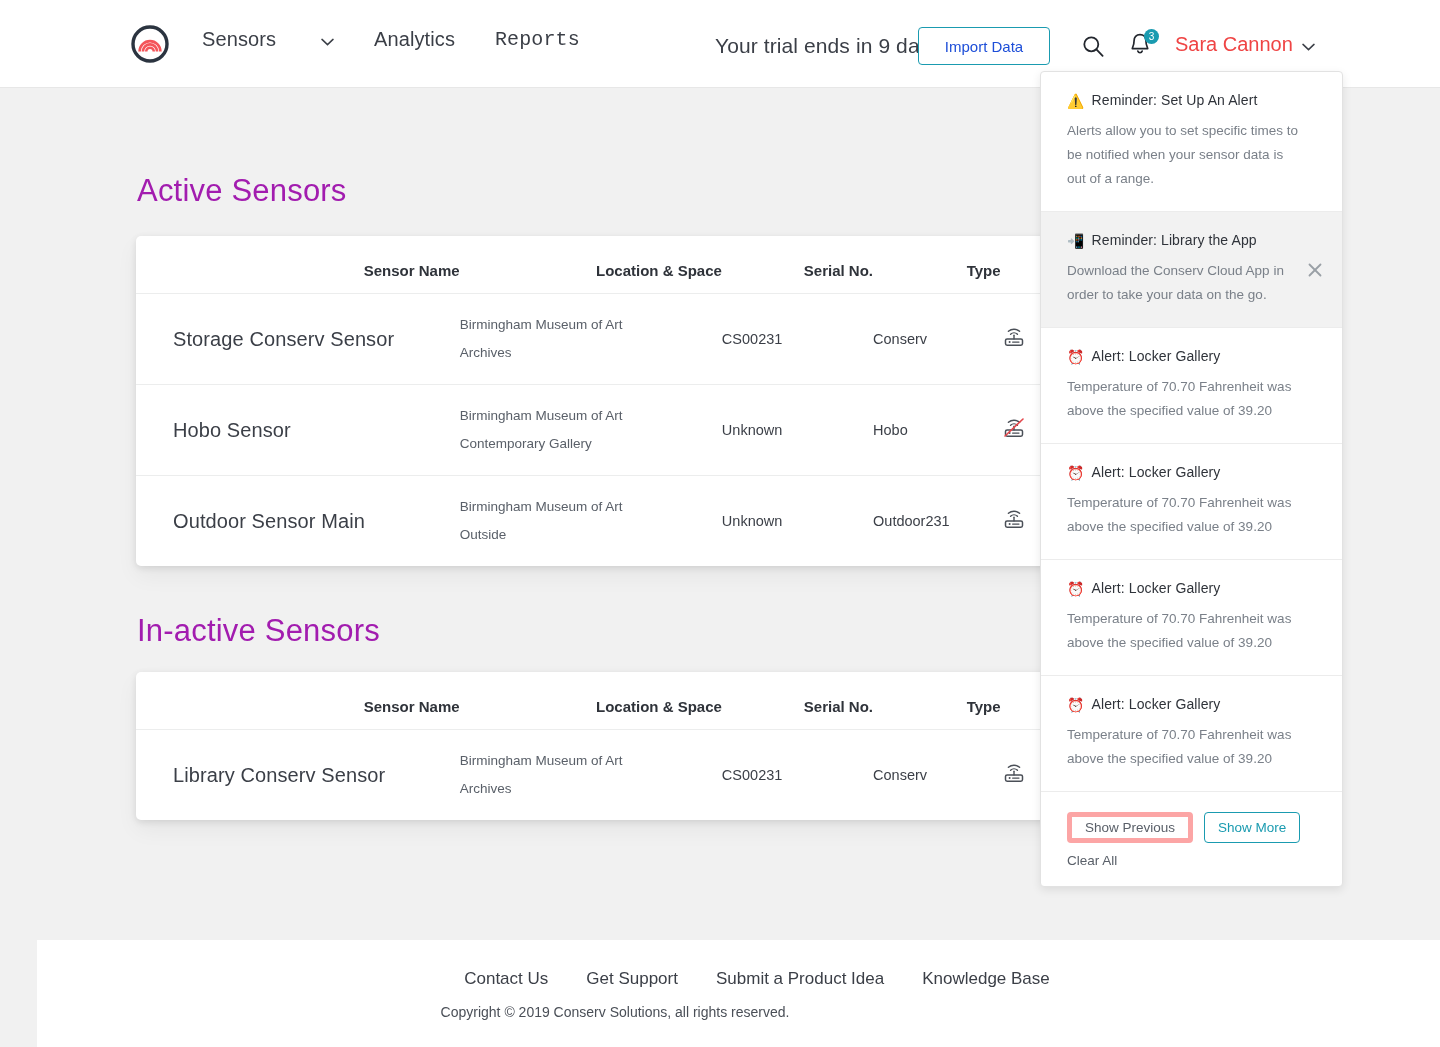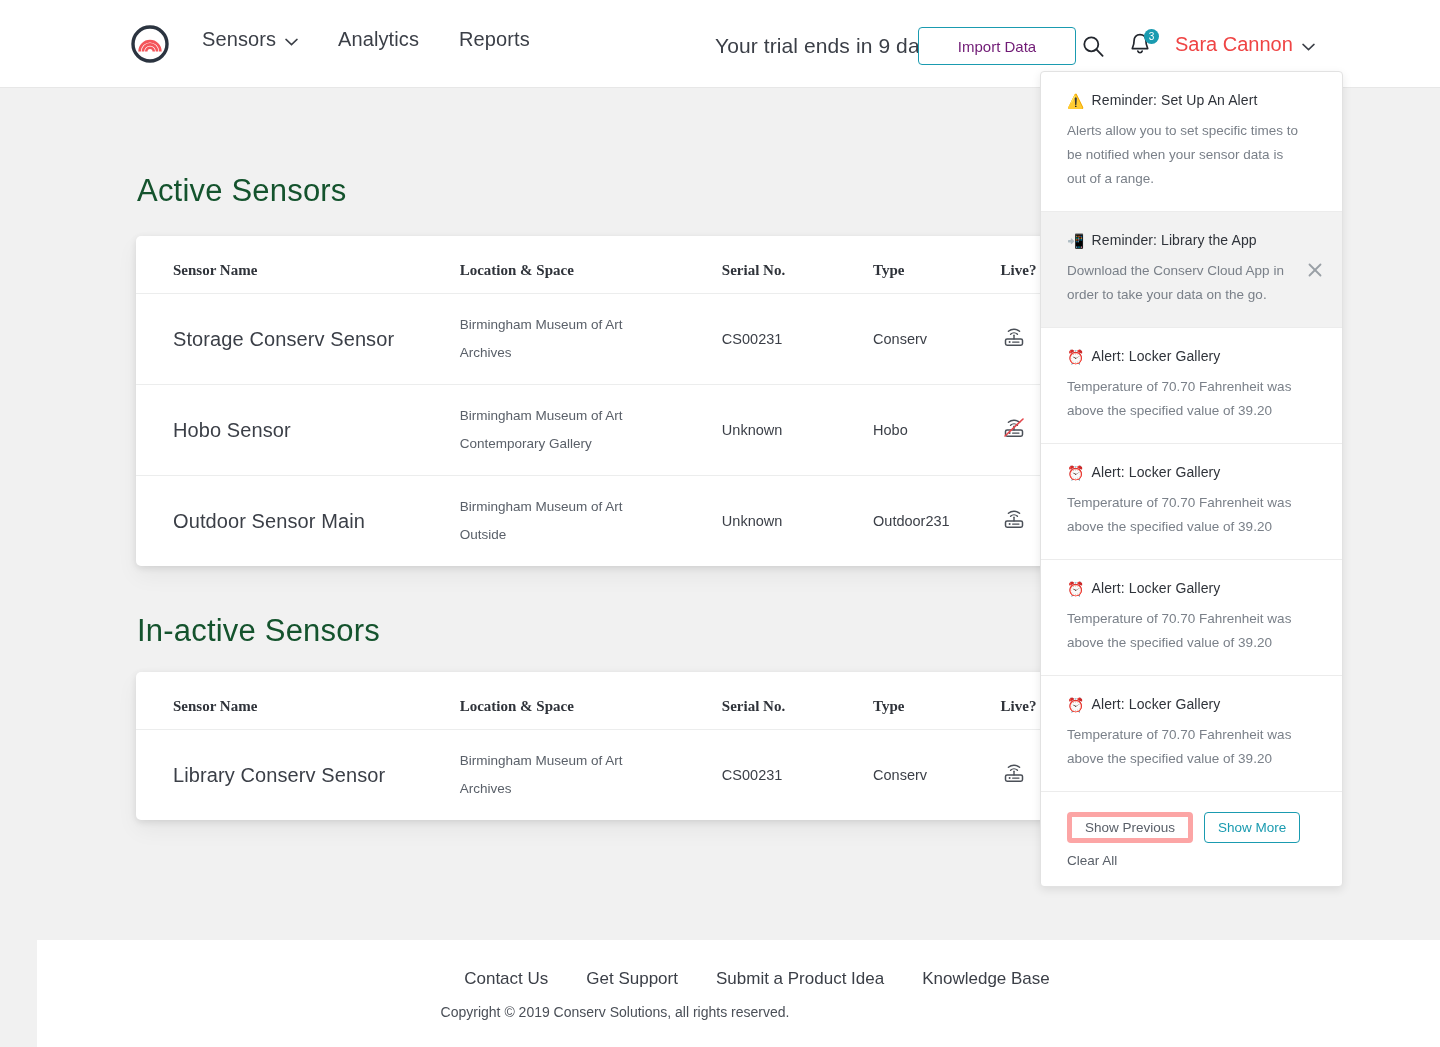--- a/index.html
+++ b/index.html
@@ -18,33 +18,33 @@
     position: absolute; top: 0; left: 0;
     width: 1440px; height: 88px;
     background: #ffffff;
     border-bottom: 1px solid #e7e7e7;
     z-index: 30;
   }
   .logo { position: absolute; left: 131px; top: 25px; width: 38px; height: 38px; }
   .nav { position: absolute; left: 202px; top: 28px; display: flex; align-items: center; gap: 0; }
   .nav-item {
     font-size: 20px; color: #3b3f47; letter-spacing: .1px;
-    margin-right: 40px; display: flex; align-items: center; cursor: pointer;
-  }
-  .nav-item:last-child { margin-right: 12px; }
+    margin-right: 40px; display: flex; align-items: center; cursor: pointer; gap: 36px;
+  }
+  .nav-item:last-child { margin-right: 12px; font-family: Liberation Mono, monospace; }
   .caret { margin-left: 9px; display: inline-block; }
   .trial-text {
     position: absolute; left: 715px; top: 34px;
     font-size: 21px; color: #3b3f47; letter-spacing: .1px;
   }
   .import-btn {
     position: absolute; left: 918px; top: 27px;
-    width: 158px; height: 38px;
+    width: 132px; height: 38px;
     border: 1px solid #1a9bb0; border-radius: 4px;
-    background: #ffffff; color: #701a75;
+    background: #ffffff; color: #1d4ed8;
     font-size: 15px; font-family: inherit; cursor: pointer;
     display: flex; align-items: center; justify-content: center;
   }
   .search-icon { position: absolute; left: 1082px; top: 35px; width: 22px; height: 22px; cursor: pointer; }
   .bell-wrap { position: absolute; left: 1129px; top: 32px; width: 30px; height: 28px; cursor: pointer; }
   .bell-badge {
     position: absolute; left: 15px; top: -3px;
     background: #1a9bb0; color: #fff;
     font-size: 10px; line-height: 15px; text-align: center;
     min-width: 15px; height: 15px; border-radius: 8px; padding: 0 3px;
@@ -52,30 +52,30 @@
   .user-name {
     position: absolute; left: 1175px; top: 33px;
     font-size: 20px; color: #ef4444; cursor: pointer;
     display: flex; align-items: center;
   }
 
   
   .main { position: absolute; top: 88px; left: 0; width: 1440px; height: 852px; background: #f1f1f1; }
   .section-title {
     position: absolute; font-size: 31px; font-weight: 300;
-    color: #14532d; letter-spacing: .2px;
+    color: #a21caf; letter-spacing: .2px;
   }
   .card {
     position: absolute; background: #fff; border-radius: 5px;
     box-shadow: 0 2px 7px rgba(0,0,0,.10), 0 10px 22px rgba(0,0,0,.05);
   }
   table { width: 100%; border-collapse: collapse; table-layout: fixed; }
   th {
-    text-align: left; font-size: 15px; font-weight: bold; color: #2f333a;
-    padding: 26px 0 14px 0; border-bottom: 1px solid #eceded; font-family: Liberation Serif, serif;
+    text-align: right; font-size: 15px; font-weight: bold; color: #2f333a;
+    padding: 26px 0 14px 0; border-bottom: 1px solid #eceded;
   }
   td { border-bottom: 1px solid #eceded; vertical-align: middle; padding: 17px 0; }
   tr:last-child td { border-bottom: none; }
   .c-name   { width: 274px; padding-left: 37px; }
   .c-loc    { width: 222px; }
   .c-serial { width: 128px; }
   .c-type   { width: 108px; }
   .c-live   { width: 85px; }
   .c-status { width: 88px; }
   .sensor-name { font-size: 20px; color: #3b3f47; letter-spacing: .1px; }

